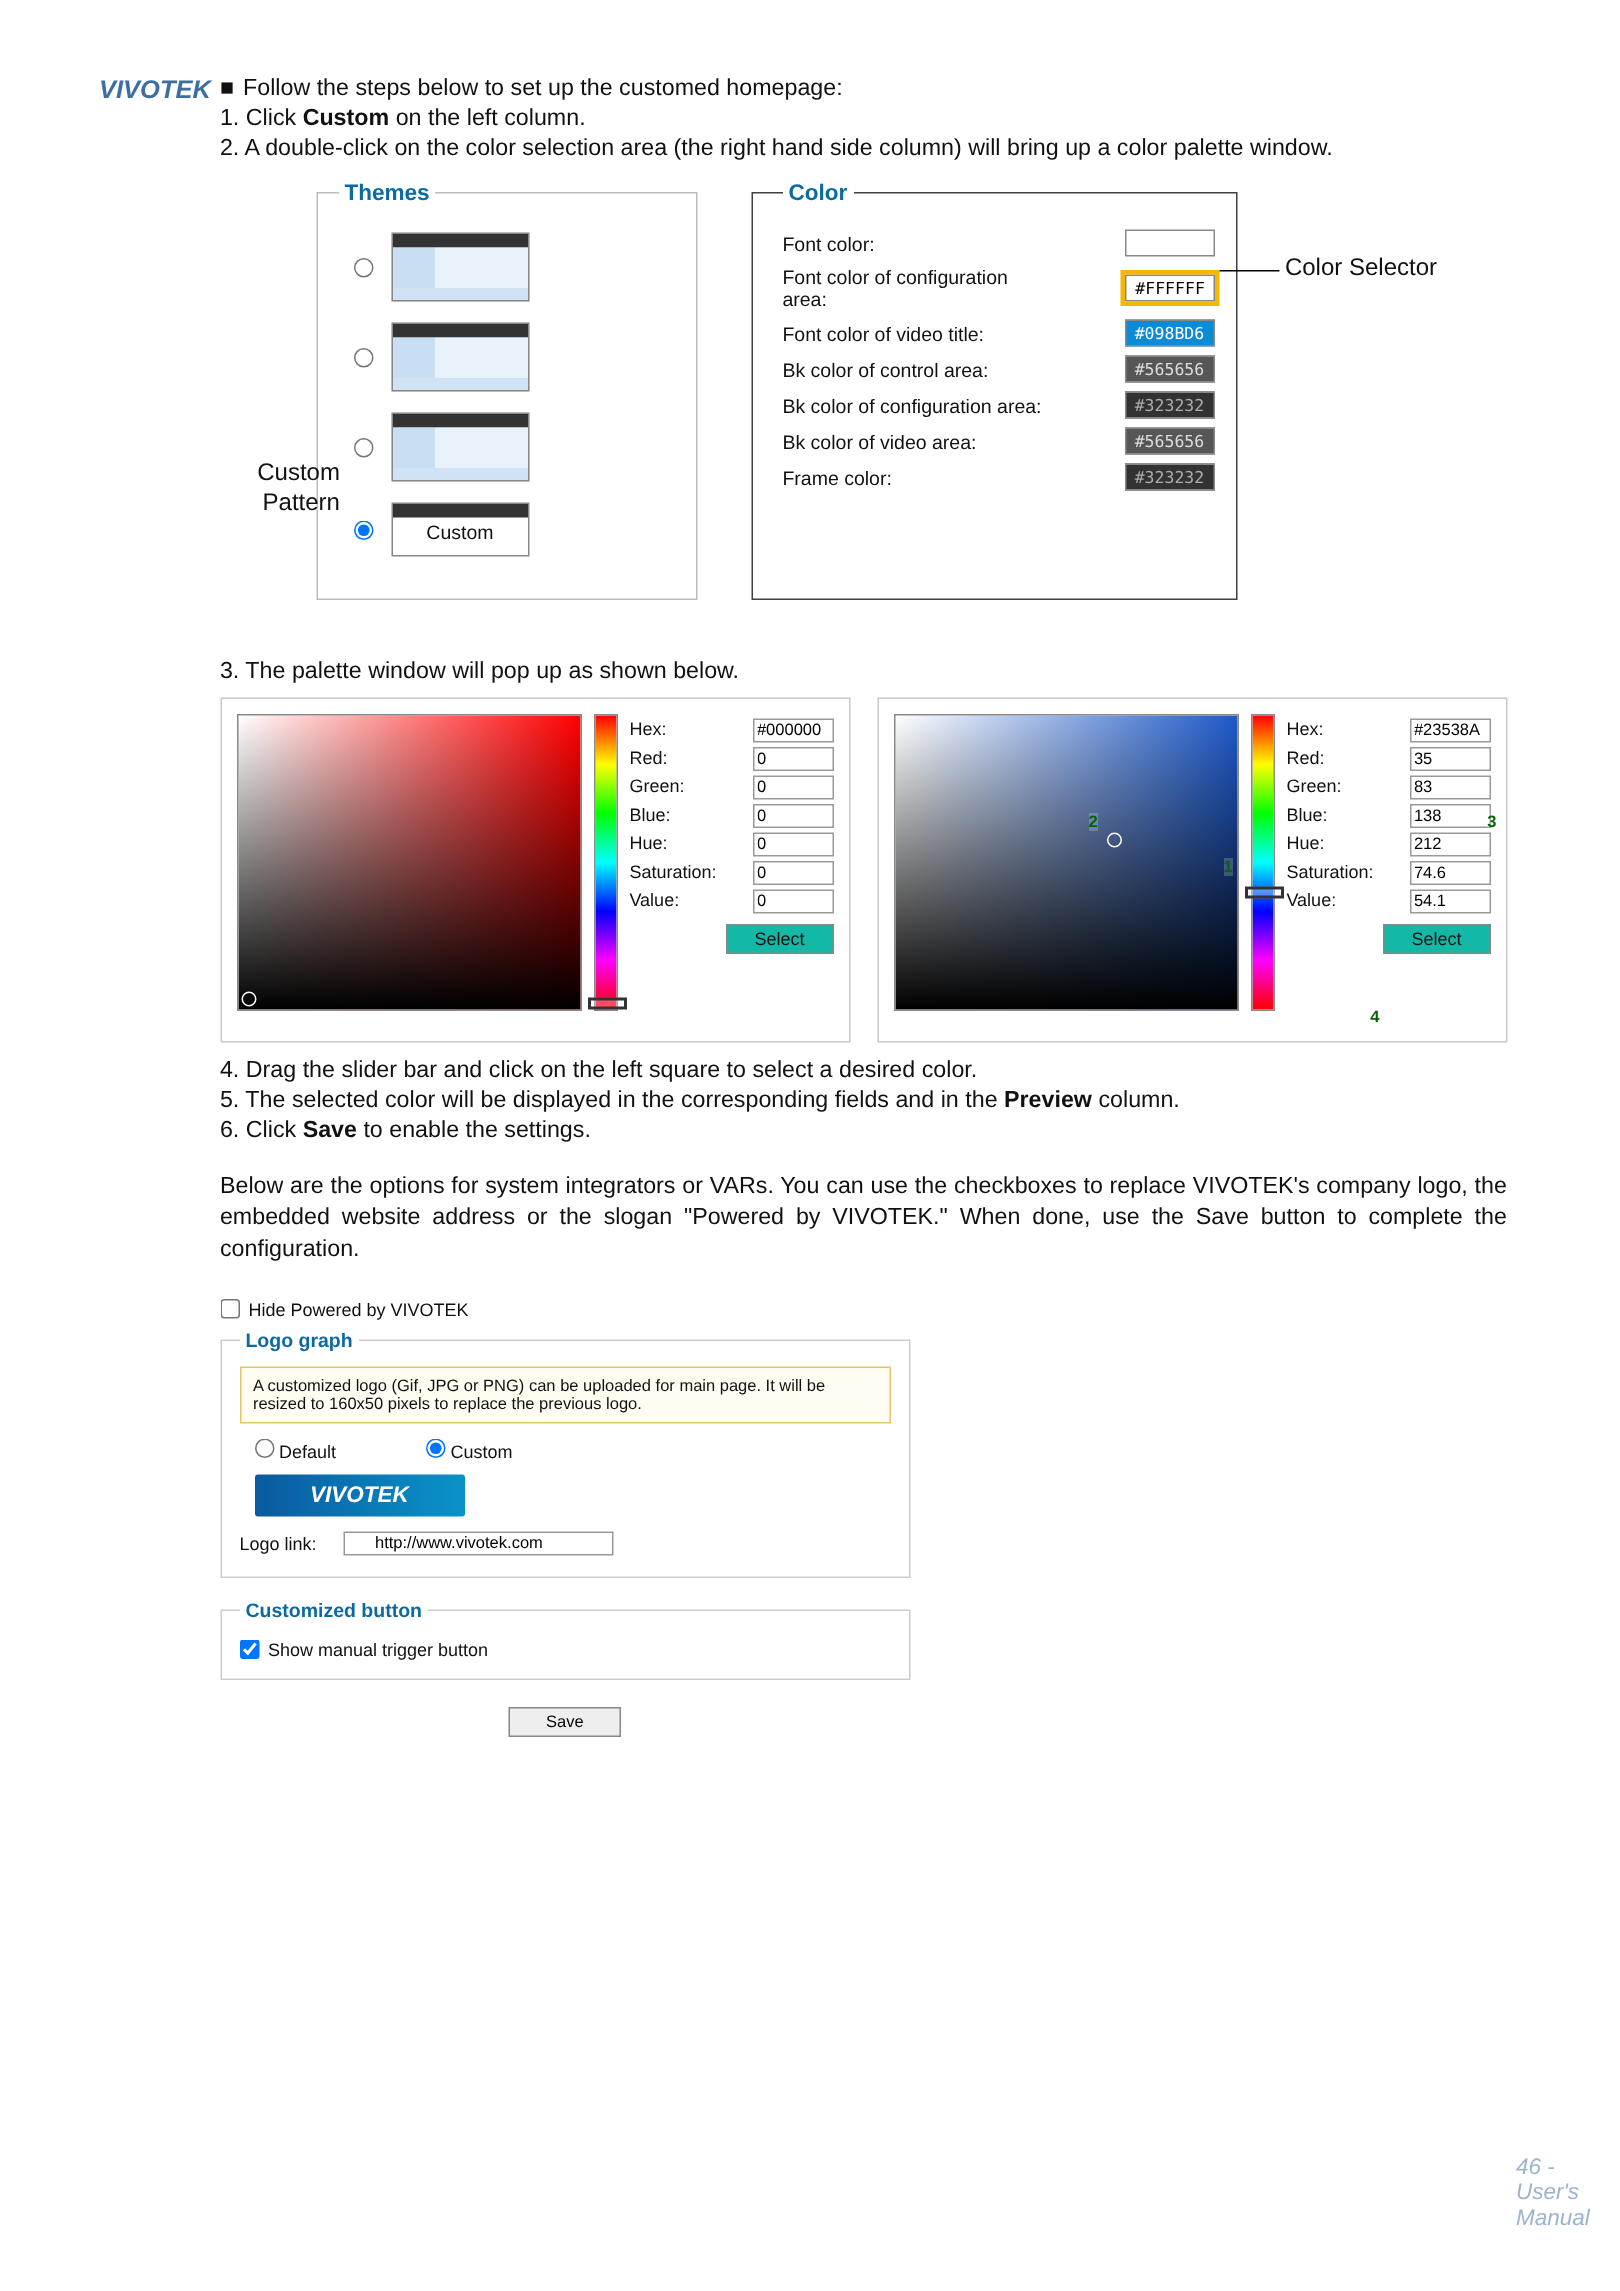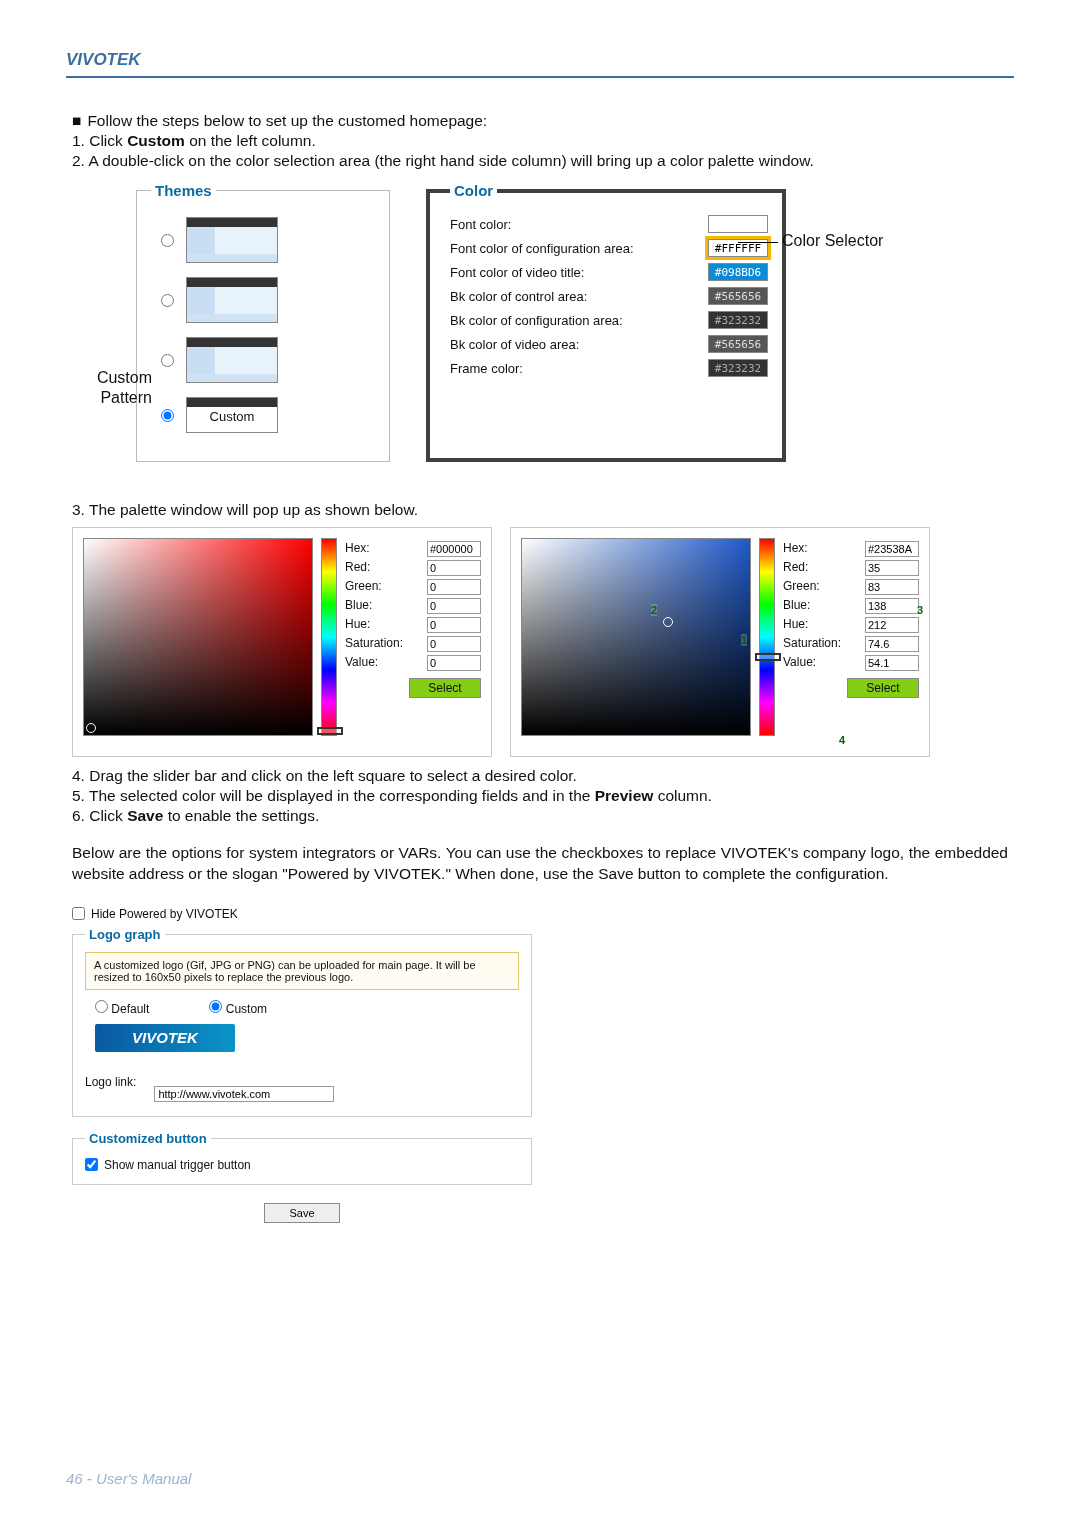--- a/index.html
+++ b/index.html
@@ -1,33 +1,33 @@
 <!DOCTYPE html>
 <html><head>
 <meta charset="utf-8">
 <style>
   * { box-sizing: border-box; margin: 0; padding: 0; }
   body { background: #c0c0c0; font-family: Arial, sans-serif; font-size: 14px; }
-  .page { width: 1080px; height: 1527px; margin: 0 auto; background: #fff; padding: 50px 66px 40px 66px; position: relative; display: flex; flex-direction: column; }
+  .page { width: 1080px; height: 1527px; margin: 0 auto; background: #fff; padding: 50px 66px 40px 66px; position: relative; display: flex; flex-direction: row; }
   .header-bar { color: #3c6ea3; font-weight: bold; font-style: italic; font-size: 17px; padding-bottom: 6px; }
   .header-rule { border: 0; border-top: 2px solid #3c6ea3; margin-bottom: 34px; }
   .content { padding: 0 6px; flex: 1; font-size: 15.5px; color: #111; }
   .intro p { margin-bottom: 2px; }
   .intro .bullet { display:flex; }
   .intro .bullet .sq { margin-right:6px; }
   .intro .num { display:flex; }
   .intro .num .t { flex:1; text-align: justify; }
 
   .ui-row { display:flex; gap: 36px; margin-top: 12px; position: relative; }
   .annot-left { width: 82px; font-size:16px; text-align:right; position:absolute; left:-2px; top:186px; line-height:1.25; }
   .annot-right { position:absolute; left:710px; top:50px; font-size:16px; }
   .annot-right .leader { position:absolute; width:40px; border-top:1px solid #000; left:-44px; top:10px; }
 
   fieldset.themes { margin-left: 64px; border:1px solid #bbb; width:254px; padding:10px 14px 14px 14px; }
-  fieldset.colors { border:4px solid #404040; width:360px; padding:10px 14px 14px 20px; }
+  fieldset.colors { border:1px solid #404040; width:324px; padding:10px 14px 14px 20px; }
   fieldset legend { color:#0b6aa1; font-size:15px; font-weight:bold; padding:0 4px; }
 
   .theme-opt { display:flex; align-items:center; gap:12px; margin:8px 0 14px 10px; }
   .theme-opt input[type=radio]{ }
   .thumb { width:92px; height:36px; background:#cfe3f5; border:1px solid #888; position:relative; }
   .thumb.double { height:46px; }
   .thumb .topbar { height:9px; background:#333; }
   .thumb .split { display:flex; height:27px; }
   .thumb .split .l{ width:28px; background:#c8def2; }
   .thumb .split .r{ flex:1; background:#e7f2fb; }
@@ -42,39 +42,39 @@
   .palettes { display:flex; gap:18px; }
   .pal { border:1px solid #c8c8c8; padding:10px; width:420px; height:230px; display:flex; gap:8px; position:relative; }
   .pal .sv { width:230px; height:198px; position:relative; border:1px solid #888; background:linear-gradient(to bottom, rgba(0,0,0,0) 0%, #000 100%), linear-gradient(to right, #fff 0%, #ff0000 100%); }
   .pal.b .sv { background:linear-gradient(to bottom, rgba(0,0,0,0) 0%, #000 100%), linear-gradient(to right, #fff 0%, #1e59c9 100%); }
   .pal .sv .dot{ position:absolute; width:10px;height:10px;border:1px solid #fff; border-radius:50%; }
   .pal .hue { width:16px; height:198px; border:1px solid #888; background:linear-gradient(to bottom,#f00,#ff0,#0f0,#0ff,#00f,#f0f,#f00); position:relative;}
   .pal .hue .hsl{ position:absolute; left:-5px; width:26px; height:8px; border:2px solid #333; background:rgba(255,255,255,.3);}
   .pal .fields { flex:1; font-size:12px; }
   .pal .frow{ display:flex; align-items:flex-start; justify-content:space-between; margin:3px 0;}
   .pal .frow input{ width:54px; font-size:11px; padding:1px 2px; border:1px solid #999;}
-  .pal .selbtn{ width:72px; margin-top:4px; font-size:12px; border:1px solid #888; background:#84cc16; text-align:center; padding:2px 0; float:right;}
+  .pal .selbtn{ width:72px; margin-top:4px; font-size:12px; border:1px solid #888; background:#14b8a6; text-align:center; padding:2px 0; float:right;}
   .pal .marker{ position:absolute; font-size:11px; color:#060; font-weight:bold; background:rgba(255,255,255,.2);}
   .pal.b .m1{ left:230px; top:106px; }
   .pal.b .m2{ left:140px; top:76px; }
   .pal.b .m3{ right:6px; top:76px; }
   .pal.b .m4{ right:84px; bottom:10px; }
 
   .steps456 p{ margin-bottom:2px; }
   .para-below { margin-top:18px; text-align:justify; line-height:1.35; }
   .logo-panel { margin-top:22px; width:460px; font-size:12px; }
   .lp-row{ display:flex; align-items:center; gap:6px; margin:4px 0;}
   fieldset.logograph{ border:1px solid #ccc; padding:10px 12px 14px 12px; margin-top:6px;}
   fieldset.logograph legend{ color:#0b6aa1; font-size:13px; padding:0 4px;}
   .note-box{ border:1px solid #e5c36b; background:#fffdf2; padding:6px 8px; font-size:11px; margin-bottom:10px;}
   .logo-choice{ display:flex; gap:60px; margin:6px 0 8px 10px; align-items:center;}
   .logoimg{ width:140px; height:28px; background:linear-gradient(90deg,#0a5aa0,#0a93c8); color:#fff; font-weight:bold; font-style:italic; display:flex; align-items:center; justify-content:center; font-size:15px; border-radius:2px; margin-left:10px;}
   .small-btn{ border:1px solid #888; background:#eee; font-size:11px; padding:2px 10px;}
   .link-row{ display:flex; align-items:center; gap:18px; margin-top:10px;}
-  .link-row input{ width:180px; font-size:11px; padding:1px 3px; border:1px solid #999;margin-top:24px;}
+  .link-row input{ width:180px; font-size:11px; padding:1px 20px; border:1px solid #999;}
   fieldset.custbtn{ border:1px solid #ccc; padding:8px 12px; margin-top:14px;}
   fieldset.custbtn legend{ color:#0b6aa1; font-size:13px; padding:0 4px;}
   .save-row{ margin-top:18px; text-align:center;}
   .save-row .save{ border:1px solid #888; background:#eee; font-size:11px; padding:3px 24px;}
   .footer { color:#9bb4cf; font-style:italic; font-size:15px; margin-top:auto; padding-top:20px;}
 </style>
 </head>
 <body>
 
 <div class="page">

